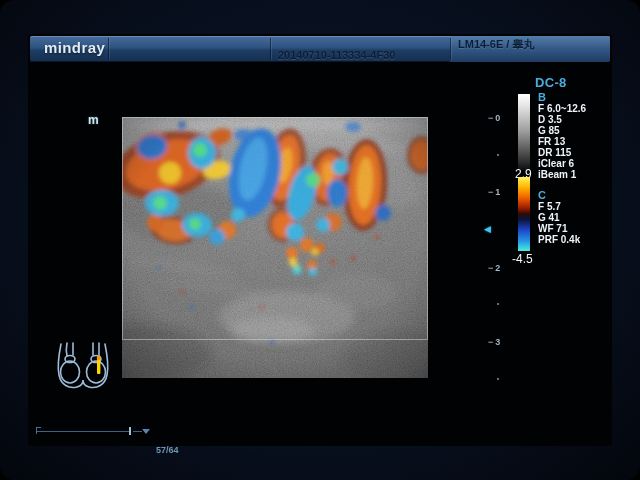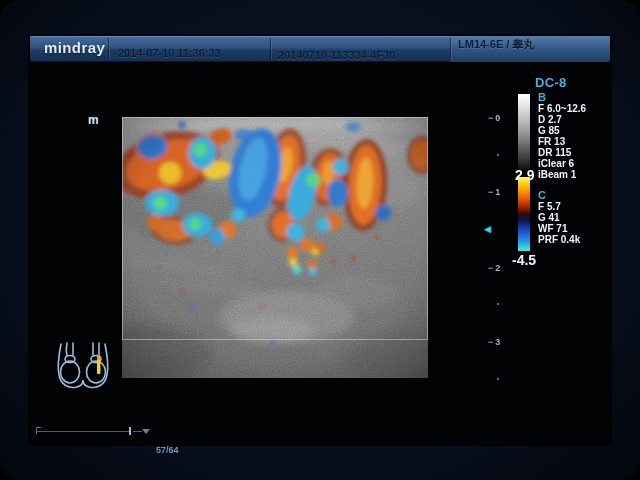--- a/index.html
+++ b/index.html
@@ -1,19 +1,19 @@
 <!DOCTYPE html>
 <html><head>
 <meta charset="utf-8">
 <style>
   html,body{margin:0;padding:0;background:#000;width:640px;height:480px;overflow:hidden;
     font-family:"Liberation Sans",sans-serif;}
   .monitor{position:relative;width:640px;height:480px;
     background:radial-gradient(ellipse at 50% 45%, #0d1726 0%, #081020 55%, #03060c 100%);
-    border-radius:20px;overflow:hidden;}
+    border-radius:14px;overflow:hidden;}
   .screen{position:absolute;left:28px;top:34px;width:584px;height:412px;
     background:#010204;border-radius:3px;}
   
   .topbar{position:absolute;left:30px;top:36px;width:580px;height:26px;
     background:linear-gradient(180deg,#476d9e 0%,#2e527f 45%,#1d3d63 55%,#142e50 100%);
     box-shadow:inset 0 1px 0 rgba(170,200,235,.35), inset 0 -1px 0 rgba(0,0,0,.5);
     border-radius:2px;}
   .topbar .vsep{position:absolute;top:2px;bottom:2px;width:1px;
     background:rgba(8,22,40,.65);box-shadow:1px 0 0 rgba(130,160,200,.22);}
   .logo{position:absolute;left:14px;top:3px;color:#e3ebf4;font-size:15px;font-weight:bold;
@@ -37,21 +37,21 @@
   .focus-marker{position:absolute;left:484px;top:224px;color:#3cc8f4;font-size:9px;
     text-shadow:0 0 2px rgba(60,200,244,.7);}
   
   .model-label{position:absolute;left:535px;top:75px;color:#49aede;font-size:13px;
     font-weight:bold;letter-spacing:.3px;}
   .graybar{position:absolute;left:518px;top:94px;width:12px;height:76px;
     background:linear-gradient(180deg,#ffffff 0%,#e6e6e6 15%,#9a9a9a 50%,#3a3a3a 85%,#0d0d0d 100%);}
   .colorbar{position:absolute;left:518px;top:177px;width:12px;height:74px;
     background:linear-gradient(180deg,#fff45a 0%,#ffb400 14%,#f06000 28%,#9a1c00 42%,#2a0a06 50%,
       #0c1442 58%,#1e48c8 72%,#2492e4 86%,#46f0dc 100%);}
-  .vel-label{position:absolute;color:#f2f7fb;font-size:14px;font-weight:bold;}
+  .vel-label{position:absolute;color:#f2f7fb;font-size:12px;font-weight:normal;}
   .param-block{position:absolute;left:538px;color:#edf3f9;font-size:10px;font-weight:bold;
     line-height:11px;white-space:nowrap;}
   .param-block .mode{color:#49aede;font-size:11px;}
   
   .body-marker{position:absolute;left:52px;top:340px;}
   
   .cine{position:absolute;left:34px;top:423px;width:180px;height:16px;}
   .cine .startcap{position:absolute;left:2px;top:4px;width:1px;height:7px;background:#4a7096;}
   .cine .startcap2{position:absolute;left:2px;top:4px;width:5px;height:1px;background:#4a7096;}
   .cine .track{position:absolute;left:3px;top:8px;width:94px;height:1px;background:#3f6284;}
@@ -66,21 +66,20 @@
 
 <div class="monitor">
   <div class="screen"></div>
 
   <div class="topbar">
     <div class="probe-sec"></div>
     <div class="vsep" style="left:78px"></div>
     <div class="vsep" style="left:240px"></div>
     <div class="vsep" style="left:420px"></div>
     <div class="logo">mindray</div>
-    <div class="bar-text" style="left:88px;top:11px">2014-07-10 11:36:33</div>
     <div class="bar-text" style="left:248px;top:13px">20140710-113334-4F30</div>
     <div class="bar-text" style="left:428px;top:1px">LM14-6E / 睾丸</div>
   </div>
 
 
   <div class="orient-marker">m</div>
 
   <div class="us-image">
     <svg width="306" height="261" viewBox="0 0 306 261">
       <defs>
@@ -218,21 +217,21 @@
   <div class="depth-dot" style="left:497px;top:303px"></div>
   <div class="depth-tick" style="left:488px;top:337px"><span class="dash">−</span><span>3</span></div>
   <div class="depth-dot" style="left:497px;top:378px"></div>
 
   <div class="model-label">DC-8</div>
   <div class="graybar"></div>
 
   <div class="param-block" style="top:92px">
     <div class="mode">B</div>
     <div>F 6.0~12.6</div>
-    <div>D 2.7</div>
+    <div>D 3.5</div>
     <div>G 85</div>
     <div>FR 13</div>
     <div>DR 115</div>
     <div>iClear 6</div>
     <div>iBeam 1</div>
   </div>
 
   <div class="vel-label" style="left:515px;top:167px">2.9</div>
   <div class="colorbar"></div>
   <div class="vel-label" style="left:512px;top:252px">-4.5</div>

